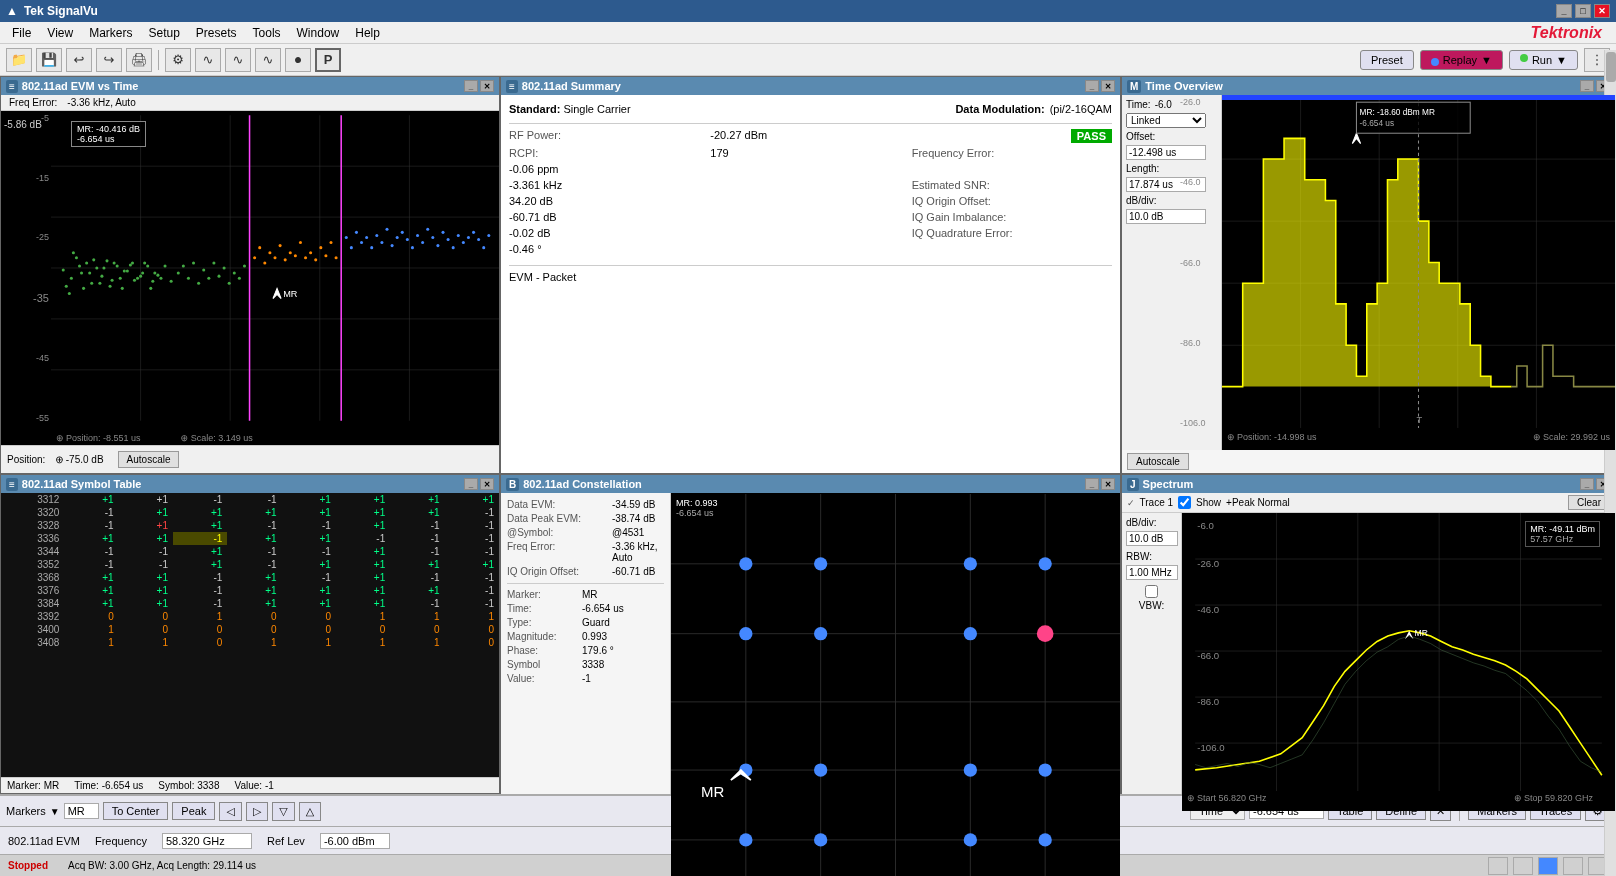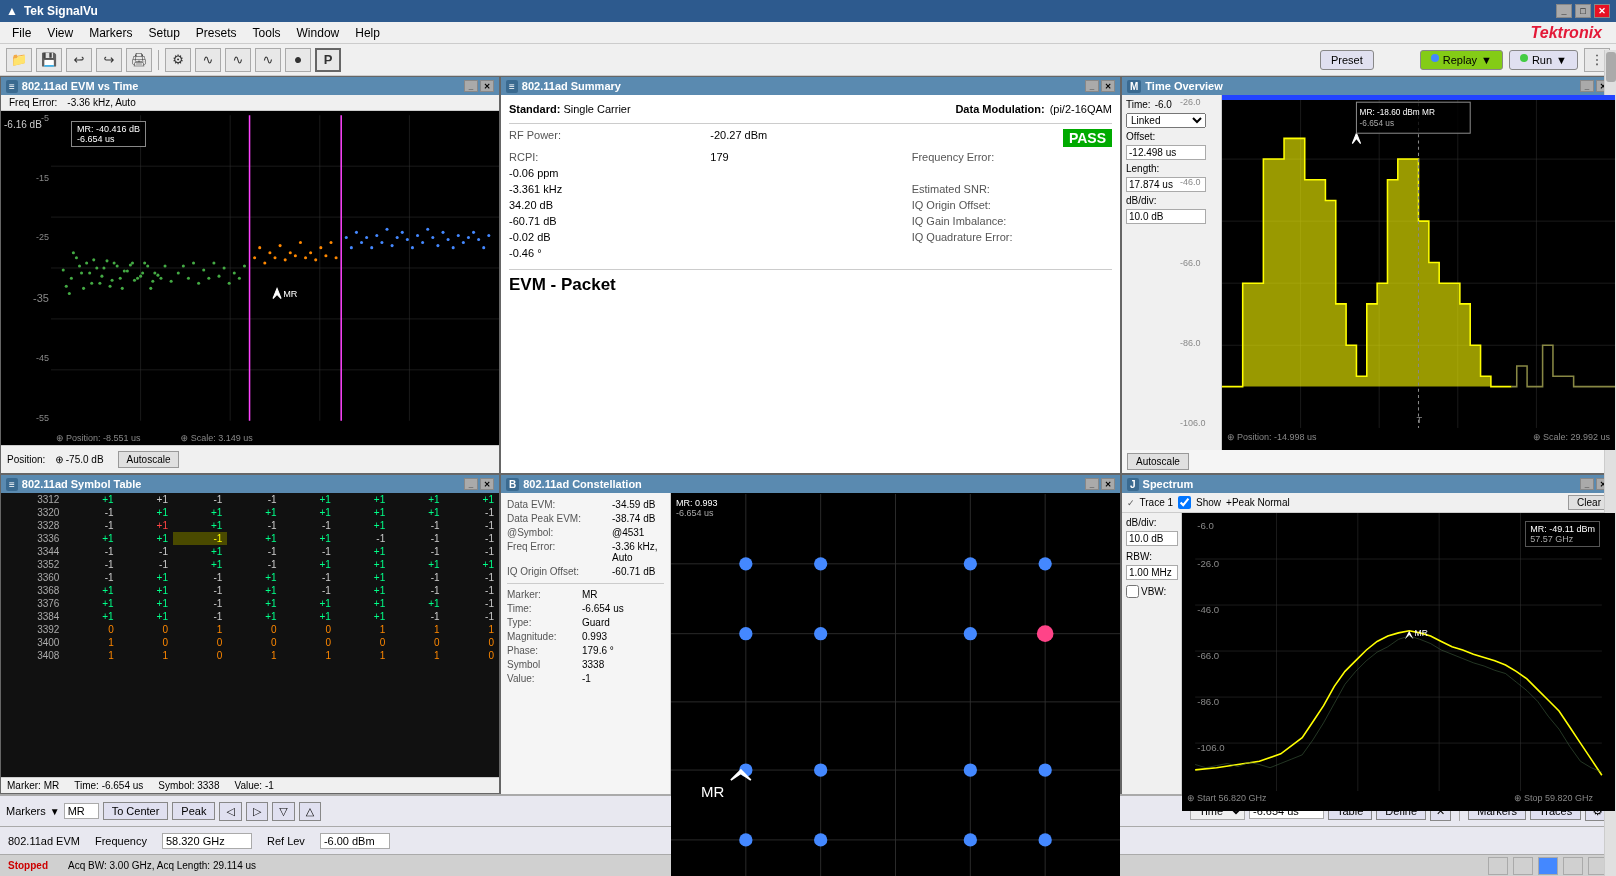--- a/index.html
+++ b/index.html
@@ -14,39 +14,39 @@
     .menu-bar { background: #f0f0f0; height: 22px; display: flex; align-items: center; padding: 0 4px; border-bottom: 1px solid #ccc; }
     .menu-item { padding: 2px 8px; cursor: pointer; font-size: 12px; color: #000; }
     .tektronix-logo { margin-left: auto; font-size: 16px; font-weight: bold; color: #e31837; font-style: italic; padding-right: 10px; }
 
     
     .toolbar { background: #f0f0f0; height: 32px; display: flex; align-items: center; padding: 0 6px; gap: 4px; border-bottom: 1px solid #ccc; }
     .toolbar-btn { width: 26px; height: 24px; background: #e8e8e8; border: 1px solid #aaa; cursor: pointer; display: flex; align-items: center; justify-content: center; font-size: 13px; color: #333; }
     .toolbar-separator { width: 1px; height: 20px; background: #aaa; margin: 0 2px; }
     .toolbar-right { margin-left: auto; display: flex; align-items: center; gap: 6px; }
     .preset-btn { background: #e0e0f0; border: 1px solid #888; padding: 3px 10px; cursor: pointer; font-size: 11px; border-radius: 3px; }
-    .replay-btn { background: #84cc16; border: 1px solid #888; padding: 3px 10px; cursor: pointer; font-size: 11px; border-radius: 3px; display: flex; align-items: flex-start; gap: 4px; margin-left: 40px; }
+    .replay-btn { background: #be185d; border: 1px solid #888; padding: 3px 10px; cursor: pointer; font-size: 11px; border-radius: 3px; display: flex; align-items: flex-end; gap: 4px; }
     .run-btn { background: #e0e0f0; border: 1px solid #888; padding: 3px 10px; cursor: pointer; font-size: 11px; border-radius: 3px; display: flex; gap: 4px; }
     .dot-blue { width: 8px; height: 8px; border-radius: 50%; background: #4488ff; display: inline-block; }
     .dot-green { width: 8px; height: 8px; border-radius: 50%; background: #44cc44; display: inline-block; }
 
     
     .panel { border: 1px solid #666; background: #f5f5f5; display: flex; flex-direction: column; }
     .panel-header { background: #5a8ab0; color: #fff; font-size: 11px; font-weight: bold; padding: 2px 5px; display: flex; align-items: center; gap: 4px; min-height: 18px; }
     .panel-header-icon { font-size: 10px; background: #3a6a90; padding: 1px 3px; border-radius: 2px; }
     .panel-header-controls { margin-left: auto; display: flex; gap: 2px; }
     .panel-ctrl-btn { width: 14px; height: 12px; background: #aaa; border: 1px solid #888; cursor: pointer; display: flex; align-items: center; justify-content: center; font-size: 8px; color: #000; }
 
     
     .evm-panel { width: 500px; }
     .evm-canvas { background: #000; flex: 1; position: relative; overflow: hidden; }
     .summary-content { padding: 8px; overflow-y: auto; flex: 1; background: #fff; }
-    .pass-badge { background: #00aa00; color: #fff; padding: 1px 6px; font-size: 14px; font-weight: bold; }
+    .pass-badge { background: #00aa00; color: #fff; padding: 1px 6px; font-size: 11px; font-weight: bold; }
     .summary-divider { border-top: 1px solid #ccc; margin: 5px 0; }
-    .evm-packet-title { font-weight: bold; font-size: 17px; margin-top: 8px; }
+    .evm-packet-title { font-weight: normal; font-size: 11px; margin-top: 8px; }
     .autoscale-btn { background: #e0e0e0; border: 1px solid #999; padding: 2px 8px; cursor: pointer; font-size: 10px; margin: 2px 4px; }
     .sym-table { width: 100%; border-collapse: collapse; font-size: 10px; }
     .sym-table td { padding: 1px 5px; color: #ccc; min-width: 30px; text-align: right; }
     .sym-table .row-label { color: #aaa; text-align: right; min-width: 35px; }
     .sym-table .pos-val { color: #00ff88; }
     .sym-table .neg-val { color: #ccc; }
     .sym-table .orange-val { color: #ff8800; }
     .sym-table .highlight-cell { background: #4a4a00; color: #ffff00; }
     .sym-nav { background: #f0f0f0; padding: 3px 5px; display: flex; align-items: center; gap: 6px; font-size: 10px; border-top: 1px solid #ccc; }
     .nav-select { border: 1px solid #aaa; font-size: 10px; }
@@ -143,21 +143,21 @@
           <div class="panel-ctrl-btn">✕</div>
         </div>
       </div>
 
       <div class="freq-error-bar">
         <span>Freq Error:</span>
         <span>-3.36 kHz, Auto</span>
       </div>
 
       <div class="evm-canvas" style="flex:1; position:relative; background:#000; min-height:310px;">
-        <div style="position:absolute; left:0; top:8px; color:#ccc; font-size:10px; padding:0 3px; z-index:2;">-6.16 dB</div>
+        <div style="position:absolute; left:0; top:8px; color:#ccc; font-size:10px; padding:0 3px; z-index:2;">-5.86 dB</div>
 
         <div style="position:absolute; top:10px; left:70px; color:#fff; font-size:9px; background:rgba(0,0,0,0.8); border:1px solid #888; padding:2px 5px; z-index:5;">
           <div>MR: -40.416 dB</div>
           <div>-6.654 us</div>
         </div>
 
         <svg class="evm-svg" viewBox="0 0 440 300" style="position:absolute; left:50px; top:0; right:0; bottom:20px; width:calc(100% - 50px); height:calc(100% - 20px);">
 
           <line x1="0" y1="50" x2="440" y2="50" stroke="#333" stroke-width="0.5"></line>
           <line x1="0" y1="100" x2="440" y2="100" stroke="#333" stroke-width="0.5"></line>
@@ -538,31 +538,20 @@
               <td class="neg-val">-1</td>
                 <td class="neg-val">-1</td>
                 <td class="pos-val">+1</td>
                 <td class="neg-val">-1</td>
               <td class="pos-val">+1</td>
                 <td class="pos-val">+1</td>
                 <td class="pos-val">+1</td>
                 <td class="pos-val">+1</td>
             </tr>
             <tr>
-              <td class="row-label">3360</td>
-              <td class="neg-val">-1</td>
-                <td class="pos-val">+1</td>
-                <td class="neg-val">-1</td>
-                <td class="pos-val">+1</td>
-              <td class="neg-val">-1</td>
-                <td class="pos-val">+1</td>
-                <td class="neg-val">-1</td>
-                <td class="neg-val">-1</td>
-            </tr>
-            <tr>
               <td class="row-label">3368</td>
               <td class="pos-val">+1</td>
                 <td class="pos-val">+1</td>
                 <td class="neg-val">-1</td>
                 <td class="pos-val">+1</td>
               <td class="neg-val">-1</td>
                 <td class="pos-val">+1</td>
                 <td class="neg-val">-1</td>
                 <td class="neg-val">-1</td>
             </tr>
@@ -774,21 +763,21 @@
           </div>
           <div style="margin-bottom:5px;">
             <input type="text" style="width: 52px; font-size: 10px; border: 1px solid rgb(170, 170, 170); padding: 1px 2px;" value="10.0 dB">
           </div>
           <div style="margin-bottom:3px;">
             <span>RBW:</span>
           </div>
           <div style="margin-bottom:5px;">
             <input type="text" style="width: 52px; font-size: 10px; border: 1px solid rgb(170, 170, 170); padding: 1px 2px;" value="1.00 MHz">
           </div>
-          <div style="display:flex; align-items:center; gap:2px; margin-bottom:3px;">
+          <div style="display:flex; align-items:center; gap:2px; margin-bottom:3px;flex-direction:column;">
             <input type="checkbox" style="">
             <span>VBW:</span>
           </div>
         </div>
 
         <div style="flex:1; background:#000; position:relative;">
           
           <div style="position:absolute; top:8px; right:15px; color:#fff; font-size:9px; background:rgba(0,0,0,0.7); border:1px solid #555; padding:2px 4px; z-index:5;">
             <div>MR: -49.11 dBm</div>
             <div style="color:#aaa;">57.57 GHz</div>

